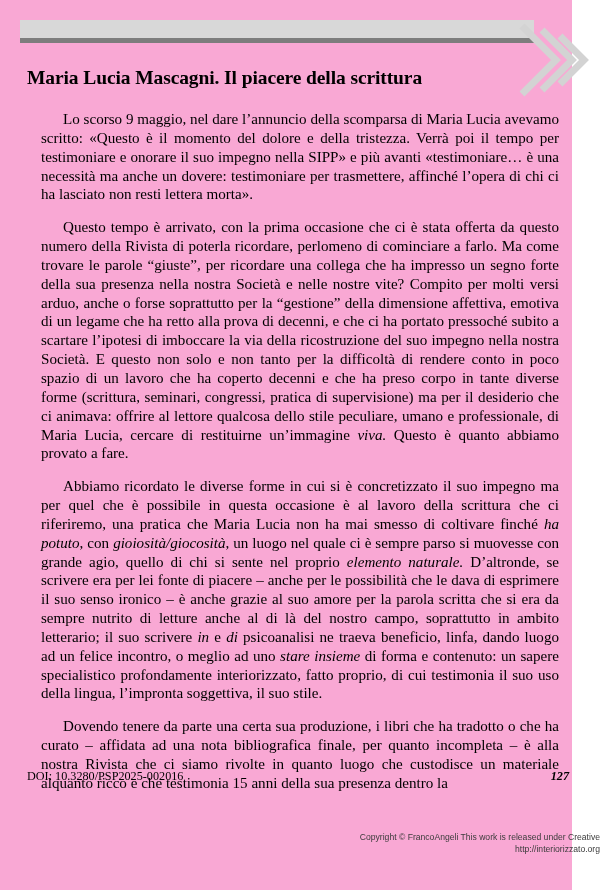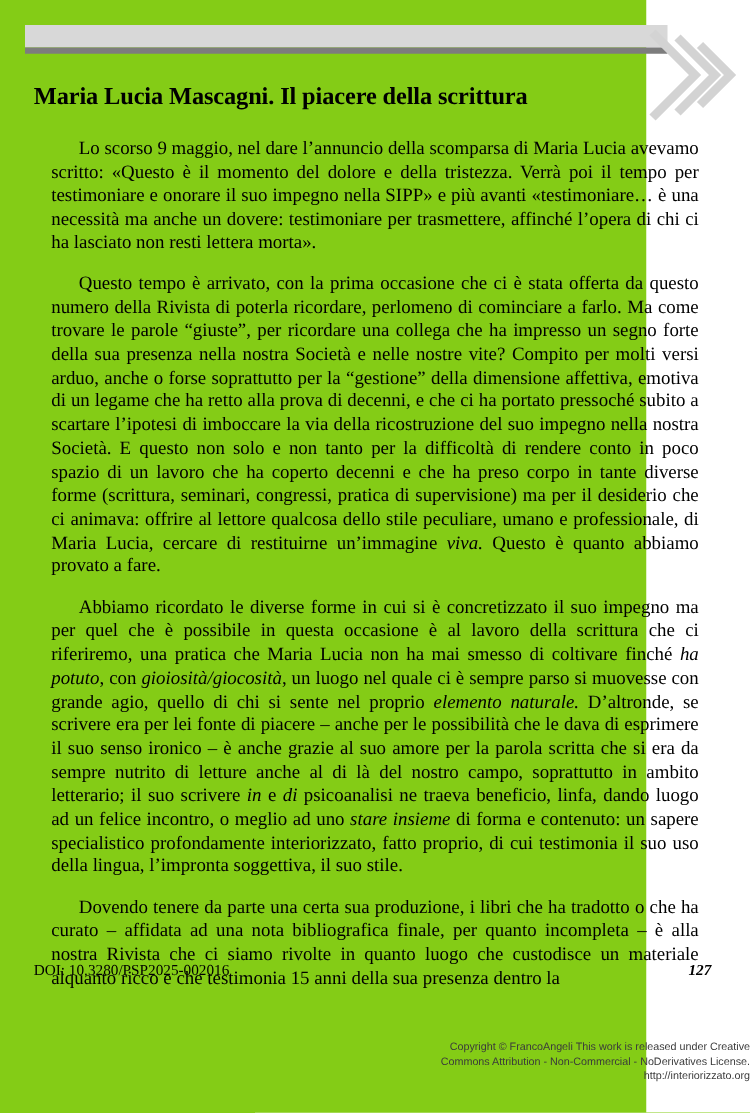--- a/index.html
+++ b/index.html
@@ -13,23 +13,23 @@
     font-family: "Liberation Serif", "DejaVu Serif", serif;
     color: #000000;
     overflow: hidden;
     position: relative;
   }
 
   .page {
     position: absolute;
     left: 0;
     top: 0;
-    width: 517px;
+    width: 572px;
     height: 890px;
-    background: #84cc16;
+    background: #f9a8d4;
   }
 
   
   .header-band {
     position: absolute;
     left: 20px;
     top: 20px;
     width: 514px;
     height: 18px;
     background: #d8d8d8;
@@ -150,17 +150,16 @@
 
   <div class="journal-ref">
     <div class="line2">
       <span class="doi">DOI: 10.3280/PSP2025-002016</span>
       <span class="folio">127</span>
     </div>
   </div>
 
   <div class="copyright">
       <div>Copyright © FrancoAngeli This work is released under Creative</div>
-      <div>Commons Attribution - Non-Commercial - NoDerivatives License.</div>
       <div>http://interiorizzato.org</div>
     </div>
 
 </div>
 
 </body></html>

